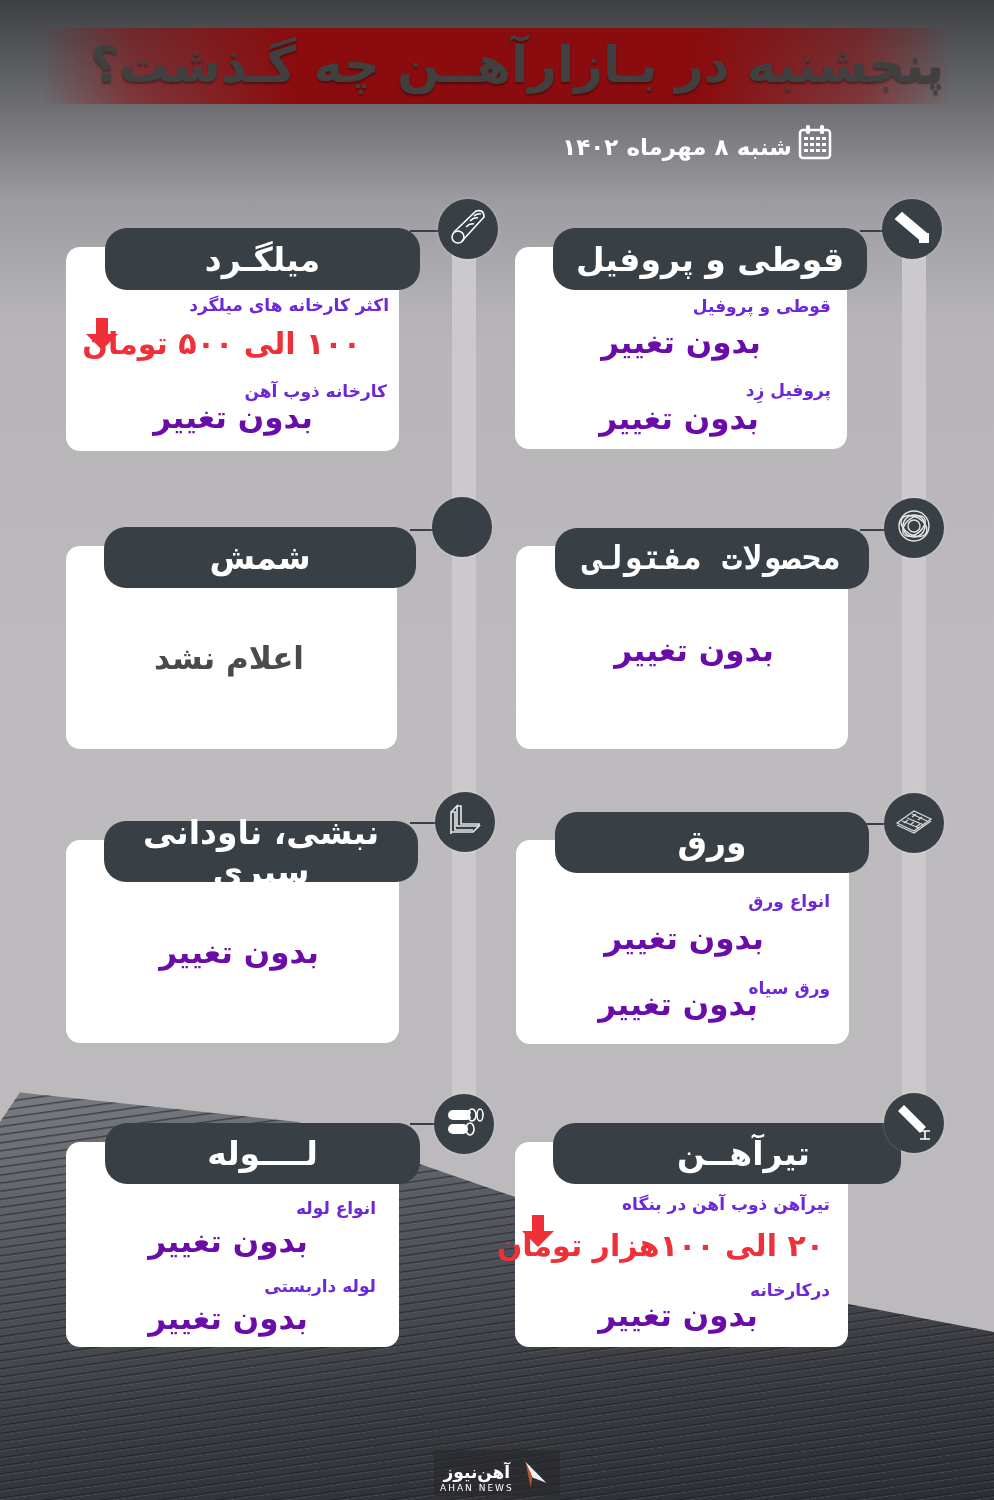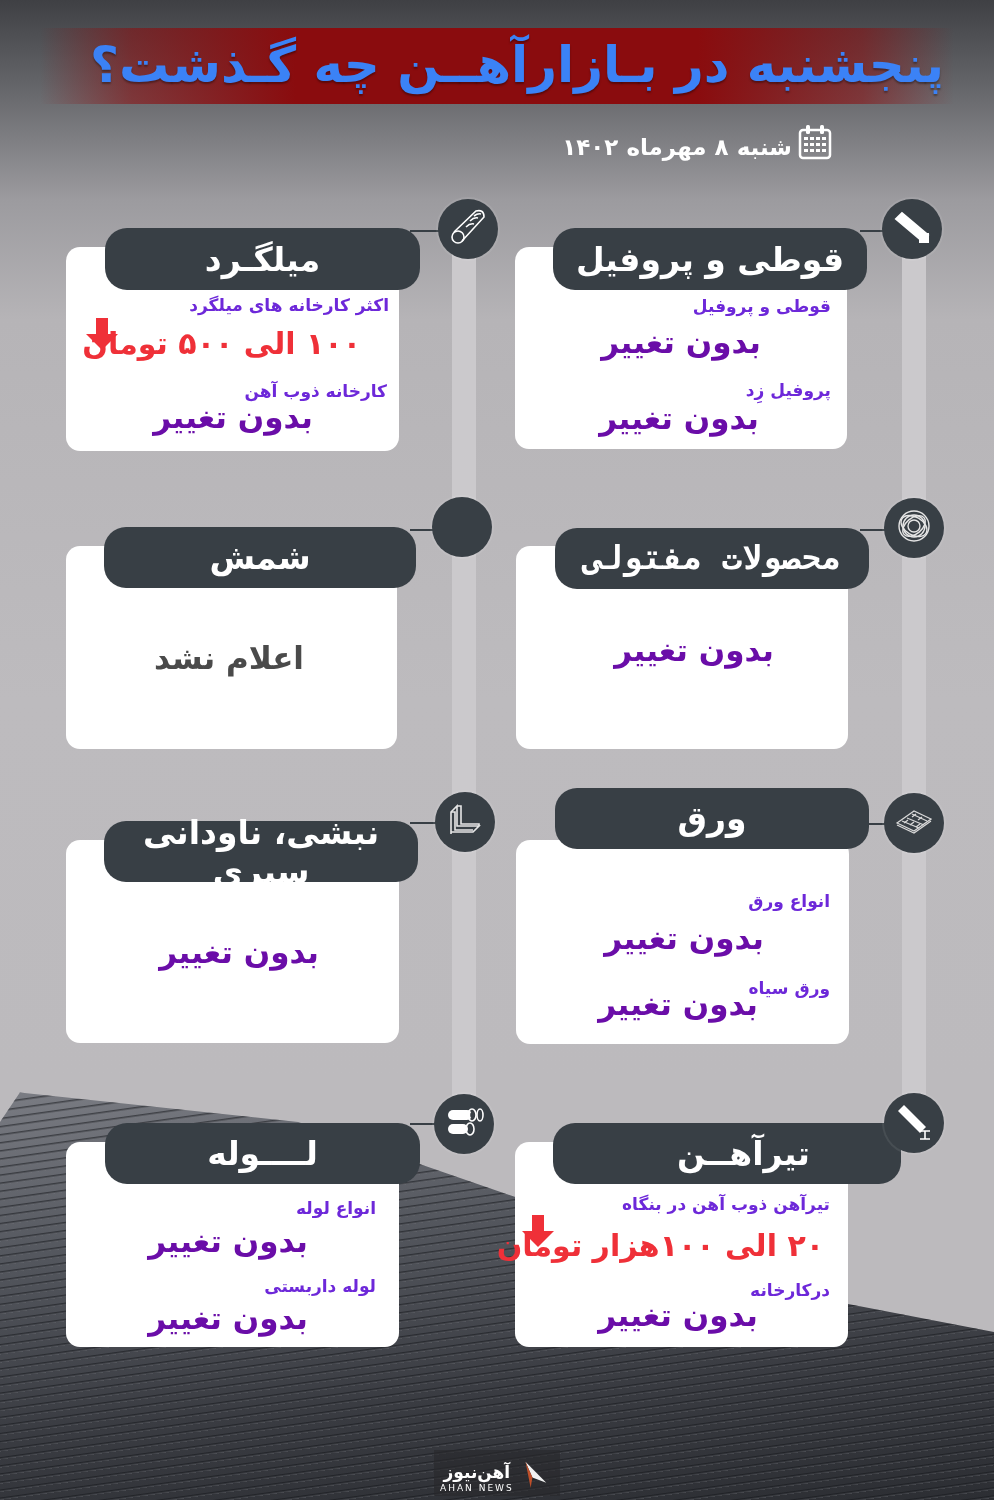--- a/index.html
+++ b/index.html
@@ -15,21 +15,21 @@
       repeating-linear-gradient(172deg, rgba(40,42,48,0.0) 0px, rgba(40,42,48,0.0) 5px, rgba(20,22,26,0.55) 6px, rgba(120,122,128,0.35) 8px),
       linear-gradient(175deg, #7d7f86 0%, #54575e 35%, #3a3c42 70%, #2c2e33 100%);
     clip-path: polygon(2% 3%, 30% 10%, 52% 28%, 78% 50%, 100% 60%, 100% 100%, 0% 100%, 0% 10%);
   }
   .title-banner {
     position:absolute; top:28px; left:40px; right:40px; height:76px;
     background: linear-gradient(90deg, rgba(140,12,14,0) 0%, rgba(140,12,14,0.55) 10%, #8a0c0e 28%, #8a0c0e 72%, rgba(140,12,14,0.55) 90%, rgba(140,12,14,0) 100%);
   }
   .title {
     position:absolute; top:30px; left:0; right:0; text-align:center;
-    color:#3b82f6; font-weight:bold; font-size:50px; line-height:70px;
+    color:#404040; font-weight:bold; font-size:50px; line-height:70px;
     letter-spacing:1px; text-shadow: 0 2px 2px rgba(0,0,0,0.35); padding-left: 40px;
   }
   .date-row {
     position:absolute; top:124px; right:162px; display:flex; align-items:flex-end; gap:6px;
     color:#ffffff; font-weight:bold; font-size:23px;
   }
   .cal {
     width:34px; height:36px; position:relative;
   }
   .timeline {
@@ -175,21 +175,21 @@
 <div class="val" style="right:220px; top:632px;">بدون تغییر</div>
 
 <div class="card" style="left:66px; top:546px; width:331px; height:203px;"></div>
 <div class="connector" style="left:410px; top:529px; width:30px;"></div>
 <div class="tab" style="left:104px; top:527px; width:312px; height:61px;">شمش</div>
 <div class="node" style="left:432px; top:497px;"></div>
 <div class="val-grey" style="right:690px; top:640px;">اعلام نشد</div>
 
 <div class="card" style="left:516px; top:840px; width:333px; height:204px;"></div>
 <div class="connector" style="left:860px; top:823px; width:30px;"></div>
-<div class="tab" style="left:555px; top:788px; width:314px; height:61px;">ورق</div>
+<div class="tab" style="left:555px; top:812px; width:314px; height:61px;">ورق</div>
 <div class="node" style="left:884px; top:793px;">
   <span>
     <svg viewBox="0 0 40 40">
         <g fill="none" stroke="#d8d8d8" stroke-width="1.3">
           <path d="M3 22 L20 10 L37 18 L20 30 Z"></path>
           <path d="M3 24 L20 32 L37 20"></path>
           <path d="M8 20 L25 27 M13 17 L30 24 M18 13 L33 20"></path>
           <path d="M10 22 L14 19 M16 24 L20 21 M22 26 L26 23 M18 16 L22 13 M24 19 L28 16"></path>
         </g>
       </svg>

